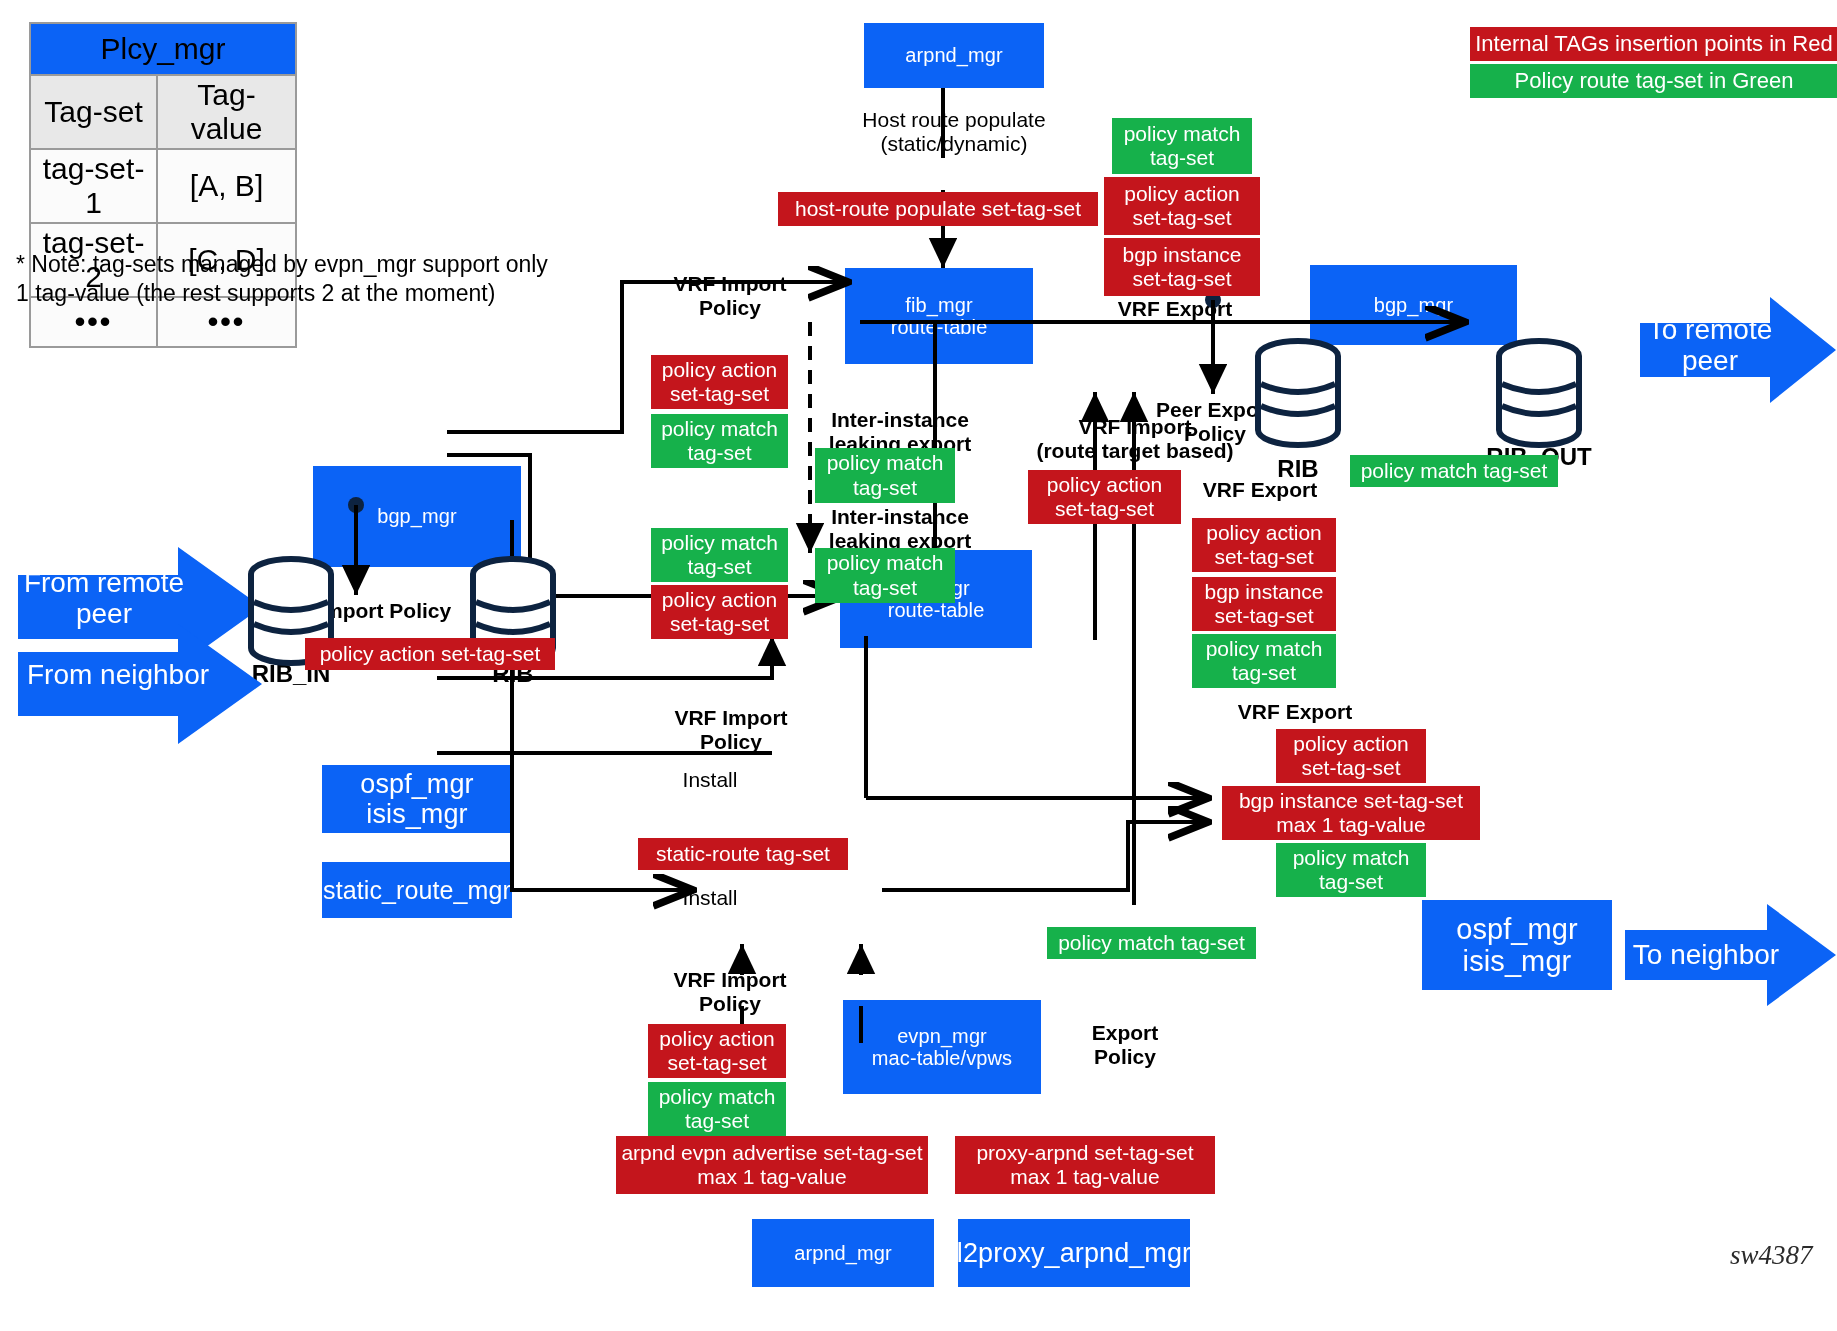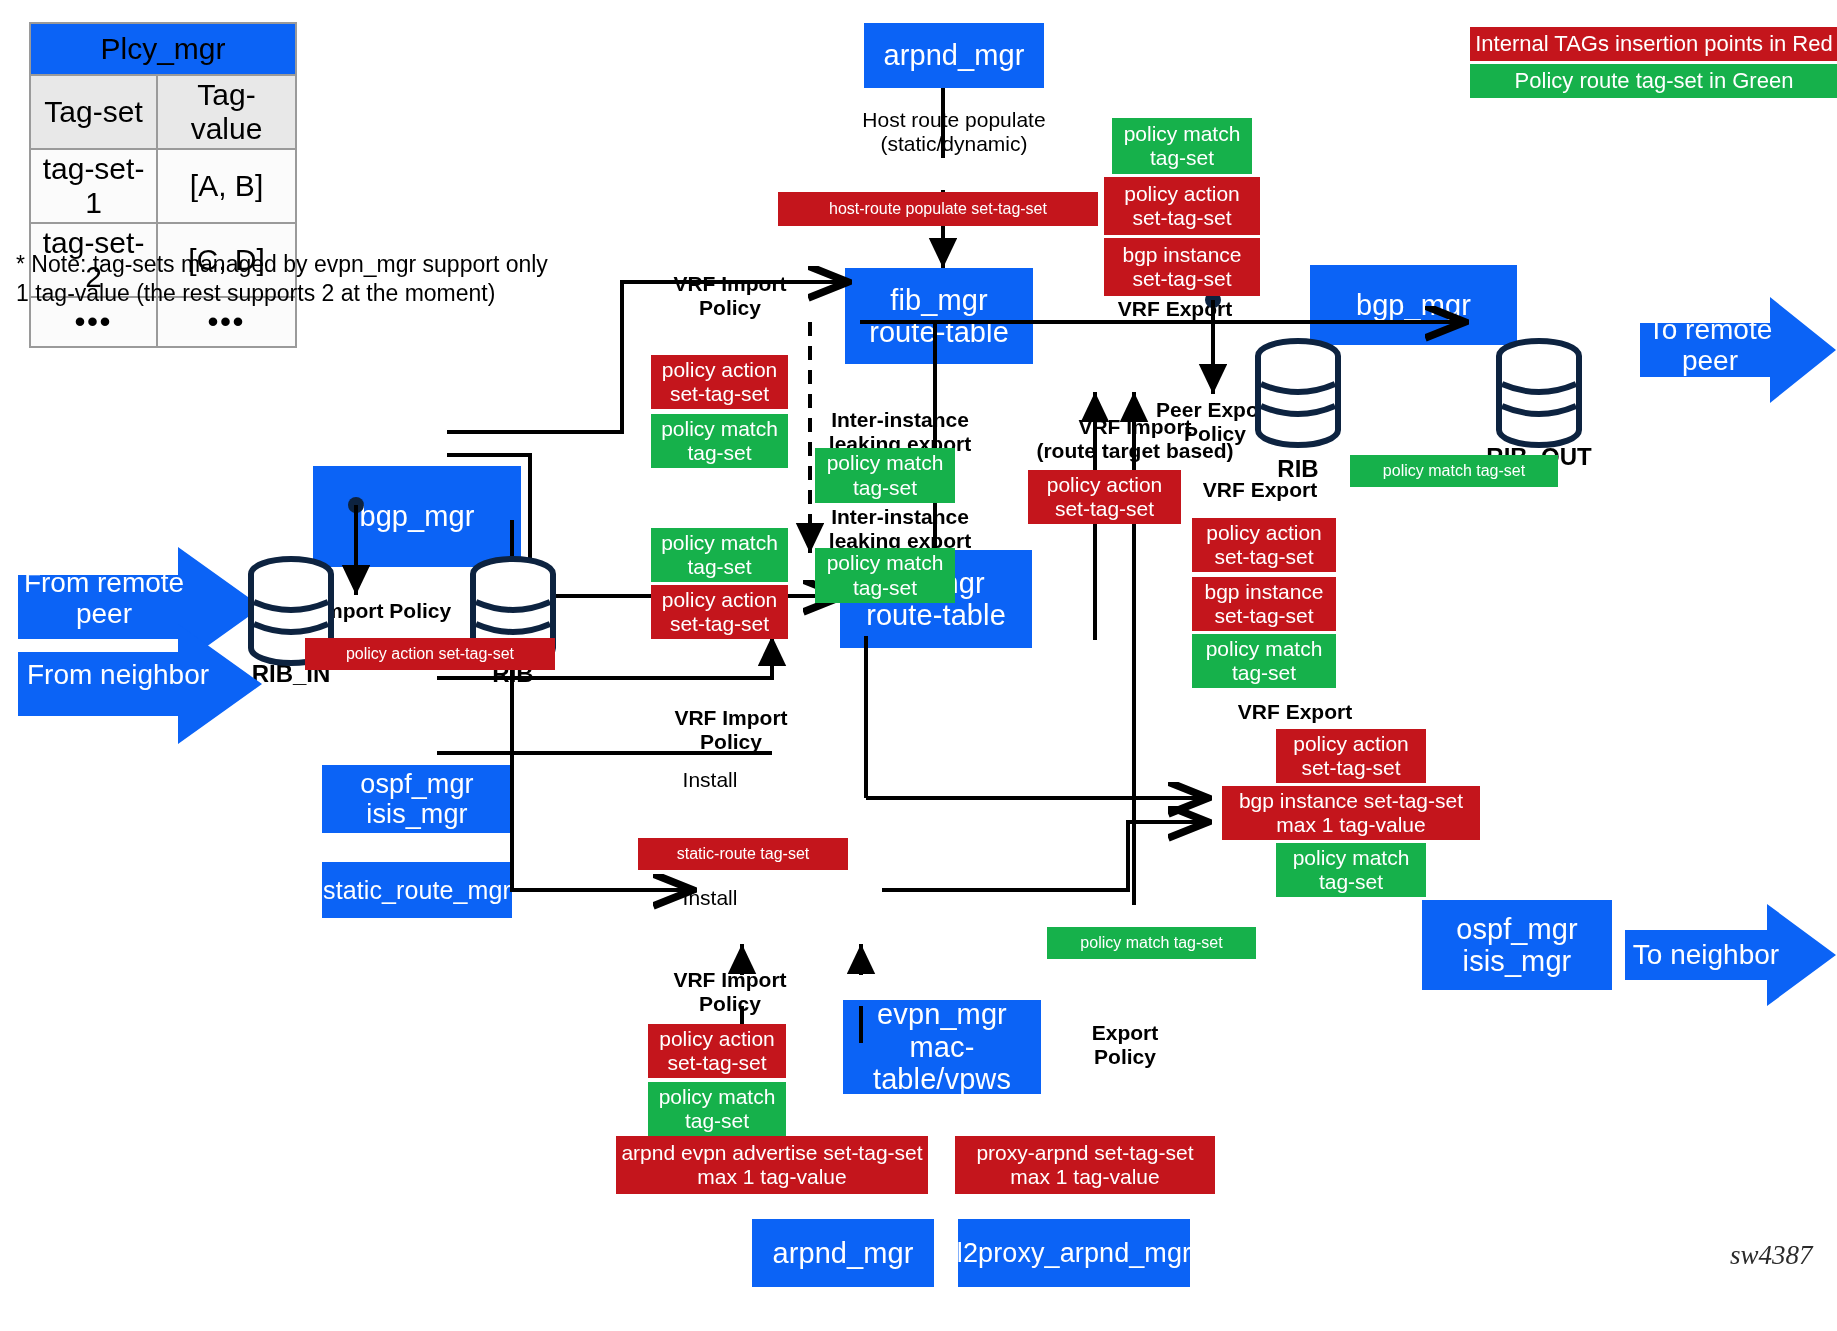--- a/index.html
+++ b/index.html
@@ -16,39 +16,39 @@
   
   .blue-box{
     background:#0b63f6;
     color:#ffffff;
     display:flex;
     flex-direction:column;
     align-items:center;
     justify-content:center;
     text-align:center;
     line-height:1.12;
-    font-size:29px;
+    font-size:20px;
     letter-spacing:.1px;
   }
 
   
   .tag{
     color:#ffffff;
     display:flex;
     flex-direction:column;
     align-items:center;
     justify-content:center;
     text-align:center;
     font-size:21px;
     line-height:1.16;
     z-index:6;
   }
   .tag.red{ background:#c4151c; }
   .tag.green{ background:#16b14b; }
-  .tag.one-line{ font-size:16px;text-align:center; }
+  .tag.one-line{ font-size:21px;text-align:center; }
 
   
   .lbl{
     color:#000000;
     font-size:21px;
     line-height:1.15;
     text-align:center;
     white-space:pre-line;
   }
   .lbl.bold{ font-weight:bold; }

